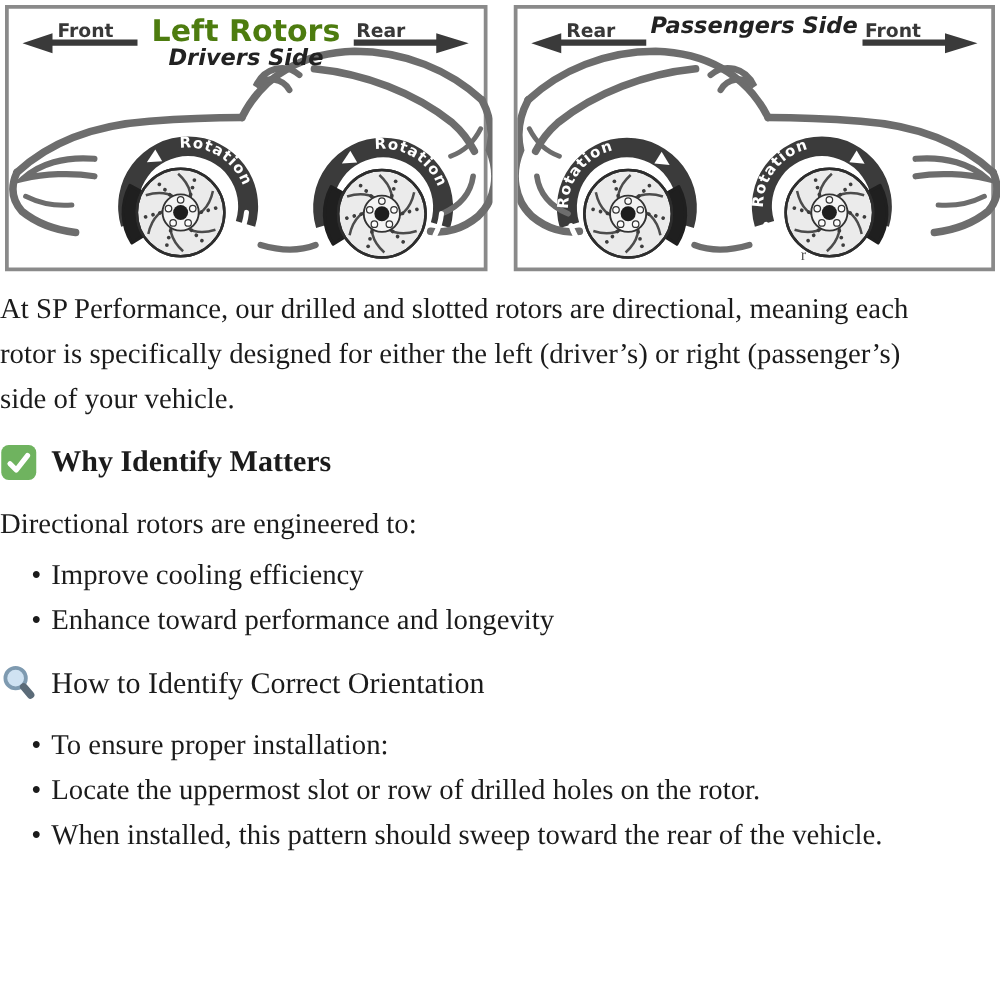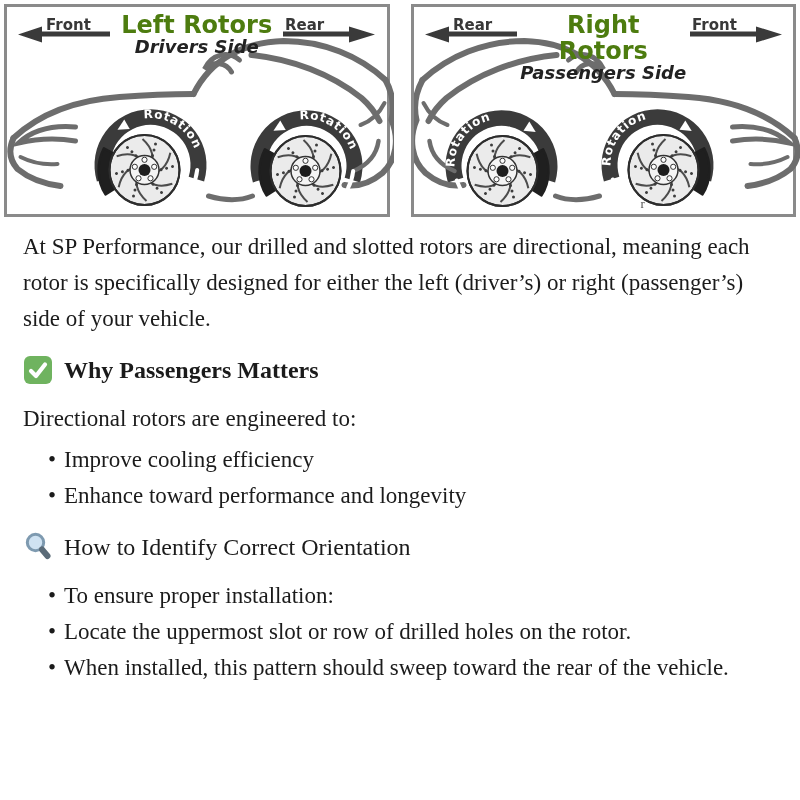--- a/index.html
+++ b/index.html
@@ -15,21 +15,21 @@
   .dir-text{font-family:"DejaVu Sans",sans-serif;font-weight:bold;font-size:15px;fill:#383838;}
   .title-block{text-align:center;margin-top:2px;}
   .panel-title{font-family:"DejaVu Sans",sans-serif;font-weight:bold;font-size:24px;line-height:26px;color:#4d7c0f;}
   .panel-subtitle{font-family:"DejaVu Sans",sans-serif;font-weight:bold;font-style:italic;font-size:18px;line-height:17px;color:#222;}
   .arch{fill:#3b3b3b;}
   .rot-text{font-family:"DejaVu Sans",sans-serif;font-size:12px;font-weight:bold;fill:#ffffff;letter-spacing:.8px;}
   .rot-tail{stroke:#ffffff;stroke-width:4;fill:none;stroke-linecap:round;}
   .artifact{font-size:13px;fill:#555;font-family:"Liberation Serif",serif;}
 
   
-  .content{width:740px;padding-left:23px;font-size:23px;line-height:36px;}
+  .content{width:740px;font-size:23px;line-height:36px;}
   .intro{margin:12px 0 0;}
   h2{display:flex;align-items:center;gap:11px;font-size:24px;line-height:36px;margin:15px 0 0;}
   .h-bold{font-weight:bold;}
   .h-normal{font-weight:normal;align-items:center;}
   .lead{margin:13px 0 0;font-family:Liberation Serif, serif;}
   ul{list-style:none;margin:5px 0 0;padding:0;}
   ul.second{margin-top:13px;}
   li{position:relative;padding-left:41px;}
   li::before{content:"\2022";position:absolute;left:25px;top:0;}
   .emoji{flex:0 0 auto;display:block;}
@@ -119,21 +119,20 @@
     </svg>
   </div>
 
   <div class="panel">
     <div class="panel-header">
       <svg class="dir" width="96" height="28" viewBox="0 0 96 28">
         <polygon class="dir-shape" points="2,18.5 26,10.5 26,15.5 94,15.5 94,20.5 26,20.5 26,26.5"></polygon>
         <text x="30" y="13.5" class="dir-text">Rear</text>
       </svg>
       <div class="title-block">
-        <div class="panel-title">Right Rotors</div>
         <div class="panel-subtitle">Passengers Side</div>
       </div>
       <svg class="dir" width="96" height="28" viewBox="0 0 96 28">
         <polygon class="dir-shape" points="2,15.5 68,15.5 68,10.5 94,18.5 68,26.5 68,20.5 2,20.5"></polygon>
         <text x="4" y="13.5" class="dir-text">Front</text>
       </svg>
     </div>
     <svg class="car-svg" viewBox="0 0 386 206">
       <g transform="translate(386,0) scale(-1,1)">
         <use href="#arch" class="arch" transform="translate(143,157)"></use>
@@ -159,21 +158,21 @@
 
 <div class="content">
 
   <p class="intro">At SP Performance, our drilled and slotted rotors are directional, meaning each rotor is specifically designed for either the left (driver’s) or right (passenger’s) side of your vehicle.</p>
 
   <h2 class="h-bold">
     <svg class="emoji" width="30" height="30" viewBox="0 0 30 30">
       <rect x="1" y="1" width="28" height="28" rx="6" fill="#6fb35f"></rect>
       <path d="M 8,16 L 13,21 L 22,9.5" stroke="#ffffff" stroke-width="4.2" fill="none" stroke-linecap="round" stroke-linejoin="round"></path>
     </svg>
-    <span>Why Passengers Matters</span>
+    <span>Why Identify Matters</span>
   </h2>
 
   <p class="lead">Directional rotors are engineered to:</p>
 
   <ul>
     <li>Improve cooling efficiency</li>
     <li>Enhance toward performance and longevity</li>
   </ul>
 
   <h2 class="h-normal">

